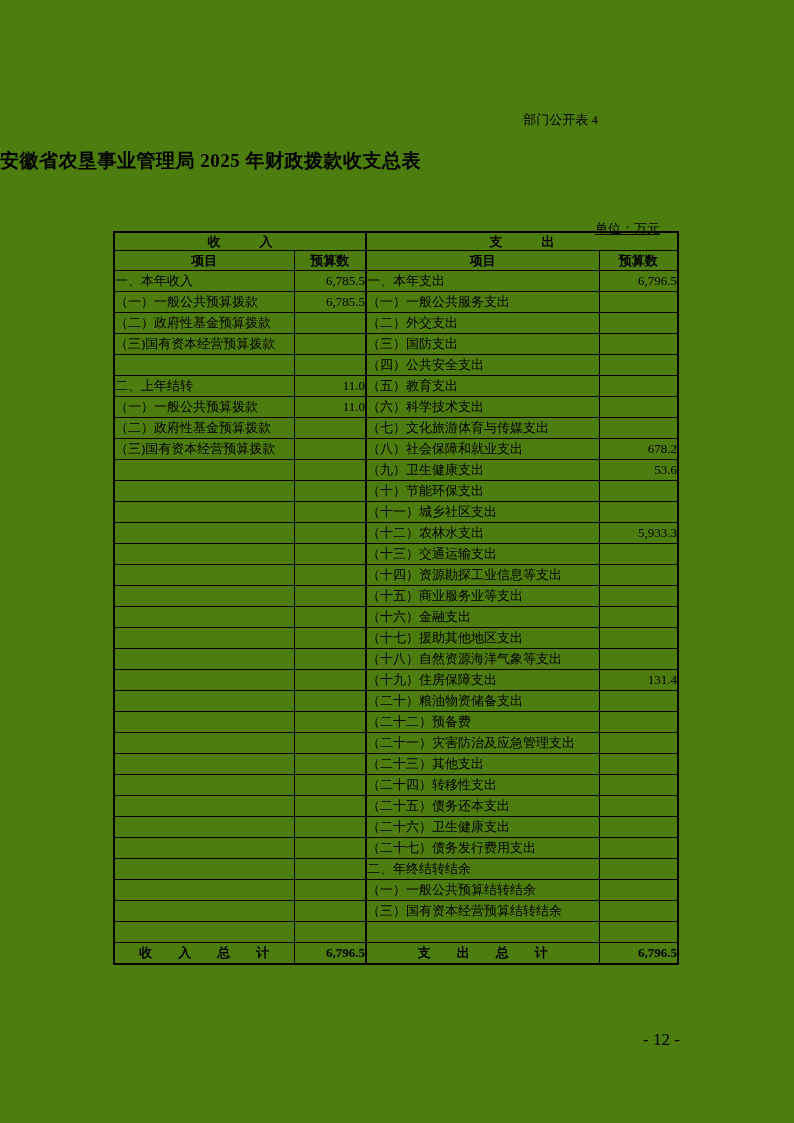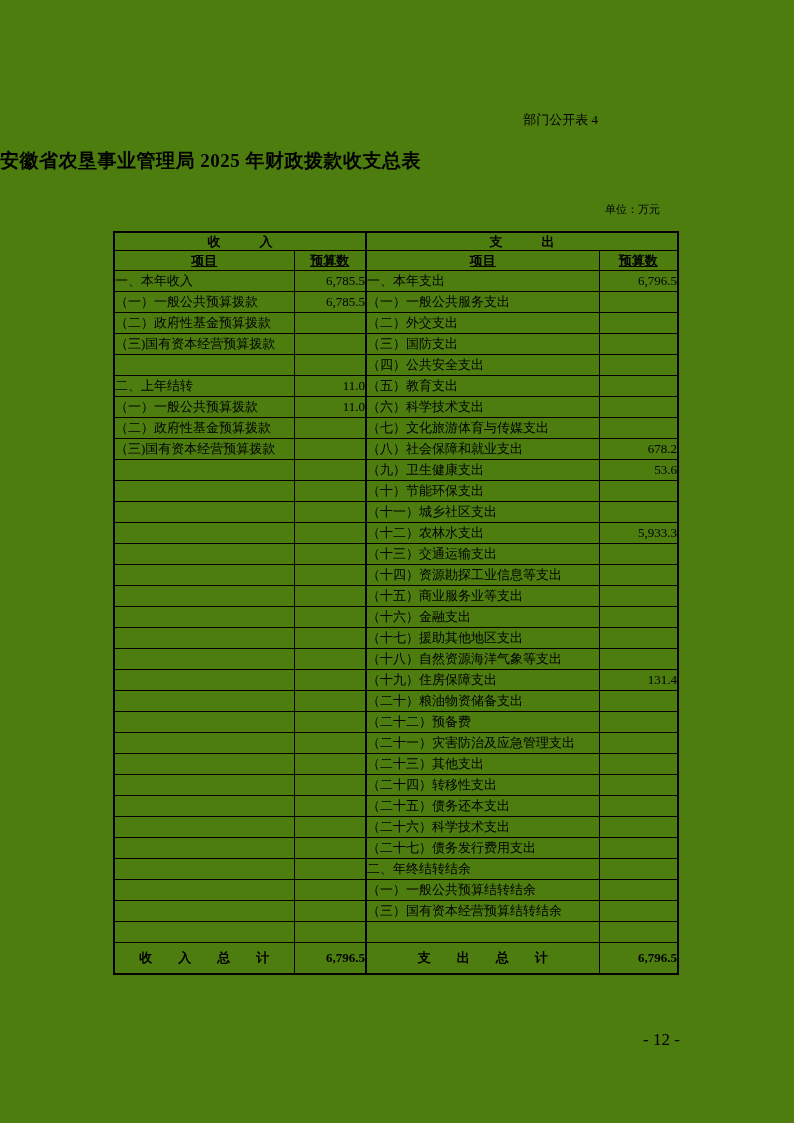--- a/index.html
+++ b/index.html
@@ -24,23 +24,24 @@
     left: 0;
     width: 100%;
     margin: 0;
     text-align: left;
     font-size: 19px;
     font-weight: bold;
     letter-spacing: 0.5px;
   }
   .unit-label {
     position: absolute;
-    top: 202px;
+    top: 220px;
     right: 134px;
-    font-size: 11px;
+    font-size: 13px;
+    text-decoration: underline;
   }
   table.budget {
     position: absolute;
     left: 113px;
     top: 231px;
     width: 564px;
     border-collapse: collapse;
     table-layout: fixed;
     border: 2px solid #000;
   }
@@ -51,26 +52,26 @@
   table.budget th, table.budget td {
     border: 1px solid #000;
     font-size: 13px;
     padding: 0;
     white-space: nowrap;
     overflow: hidden;
     line-height: 1.0;
   }
   table.budget tbody tr { height: 21px; }
   thead tr.group-row { height: 18px; }
-  thead tr.colhead-row { height: 20px; text-decoration: underline; }
+  thead tr.colhead-row { height: 20px; }
   table.budget th { font-weight: bold; text-align: center; }
   td.item { text-align: left; padding-left: 7px; }
   td.num { text-align: right; padding-right: 8px; }
   .expense-sep { border-left: 2px solid #000 !important; }
-  tfoot tr { height: 32px; }
+  tfoot tr { height: 22px; }
   tfoot td { font-weight: bold; }
   tfoot td.total-label { text-align: center; }
   .footer-page-number {
     position: absolute;
     top: 1030px;
     left: 643px;
     font-size: 17px;
   }
 </style>
 </head>
@@ -256,21 +257,21 @@
         </tr>
         <tr>
           <td class="item"></td>
           <td class="num"></td>
           <td class="item expense-sep">（二十五）债务还本支出</td>
           <td class="num"></td>
         </tr>
         <tr>
           <td class="item"></td>
           <td class="num"></td>
-          <td class="item expense-sep">（二十六）科学技术支出</td>
+          <td class="item expense-sep">（二十六）卫生健康支出</td>
           <td class="num"></td>
         </tr>
         <tr>
           <td class="item"></td>
           <td class="num"></td>
           <td class="item expense-sep">（二十七）债务发行费用支出</td>
           <td class="num"></td>
         </tr>
         <tr>
           <td class="item"></td>

